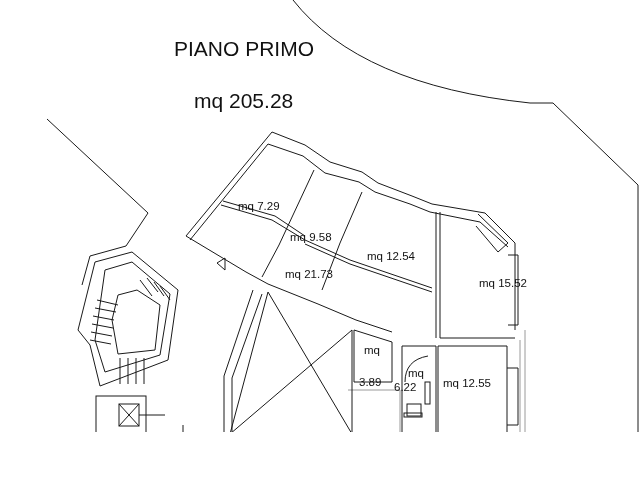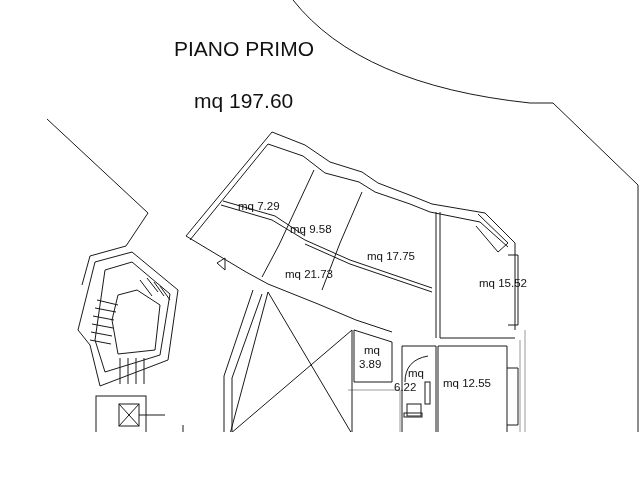--- a/index.html
+++ b/index.html
@@ -79,28 +79,28 @@
     </g>
 
     <path class="w" d="M0,434 L88,434 M150,434 L214,434"></path>
     <path class="w" d="M183,425 L183,475 M160,460 L215,460"></path>
     <path class="g" d="M160,434 L160,480"></path>
 
     <path class="w" d="M225,270 L217,263 L225,258 Z"></path>
   </svg>
 
   <div class="t title" style="left:174px;top:37px;">PIANO PRIMO</div>
-  <div class="t title" style="left:194px;top:89px;">mq 197.60</div>
+  <div class="t title" style="left:194px;top:89px;">mq 205.28</div>
 
   <div class="t room" style="left:238px;top:200px;">mq 7.29</div>
-  <div class="t room" style="left:290px;top:223px;">mq 9.58</div>
-  <div class="t room" style="left:367px;top:250px;">mq 17.75</div>
+  <div class="t room" style="left:290px;top:231px;">mq 9.58</div>
+  <div class="t room" style="left:367px;top:250px;">mq 12.54</div>
   <div class="t room" style="left:285px;top:268px;">mq 21.73</div>
   <div class="t room" style="left:451px;top:277px;padding-left:28px;">mq 15.52</div>
   <div class="t room" style="left:443px;top:377px;">mq 12.55</div>
   <div class="t room" style="left:364px;top:344px;">mq</div>
-  <div class="t room" style="left:359px;top:358px;">3.89</div>
+  <div class="t room" style="left:359px;top:376px;">3.89</div>
   <div class="t room" style="left:408px;top:367px;">mq</div>
   <div class="t room" style="left:394px;top:381px;text-align:center;">6.22</div>
 
   <div class="t dim" style="left:414px;top:439px;">1.55</div>
   <div class="t dim" style="left:410px;top:447px;">1.25</div>
 </div>
 
 </body></html>

